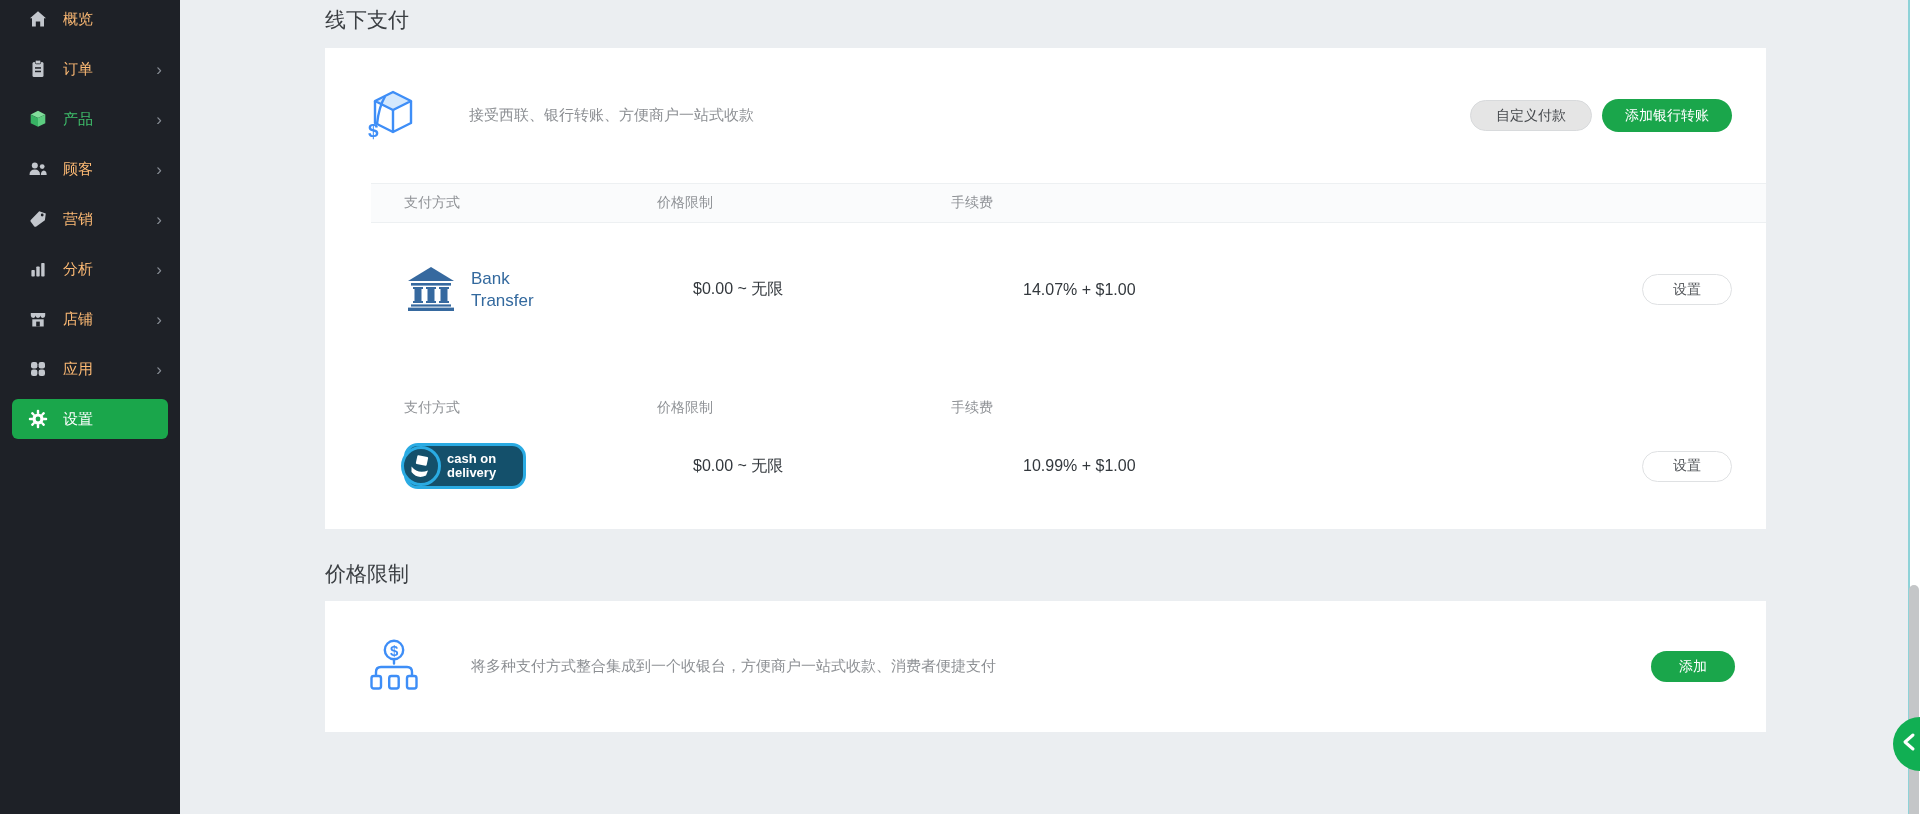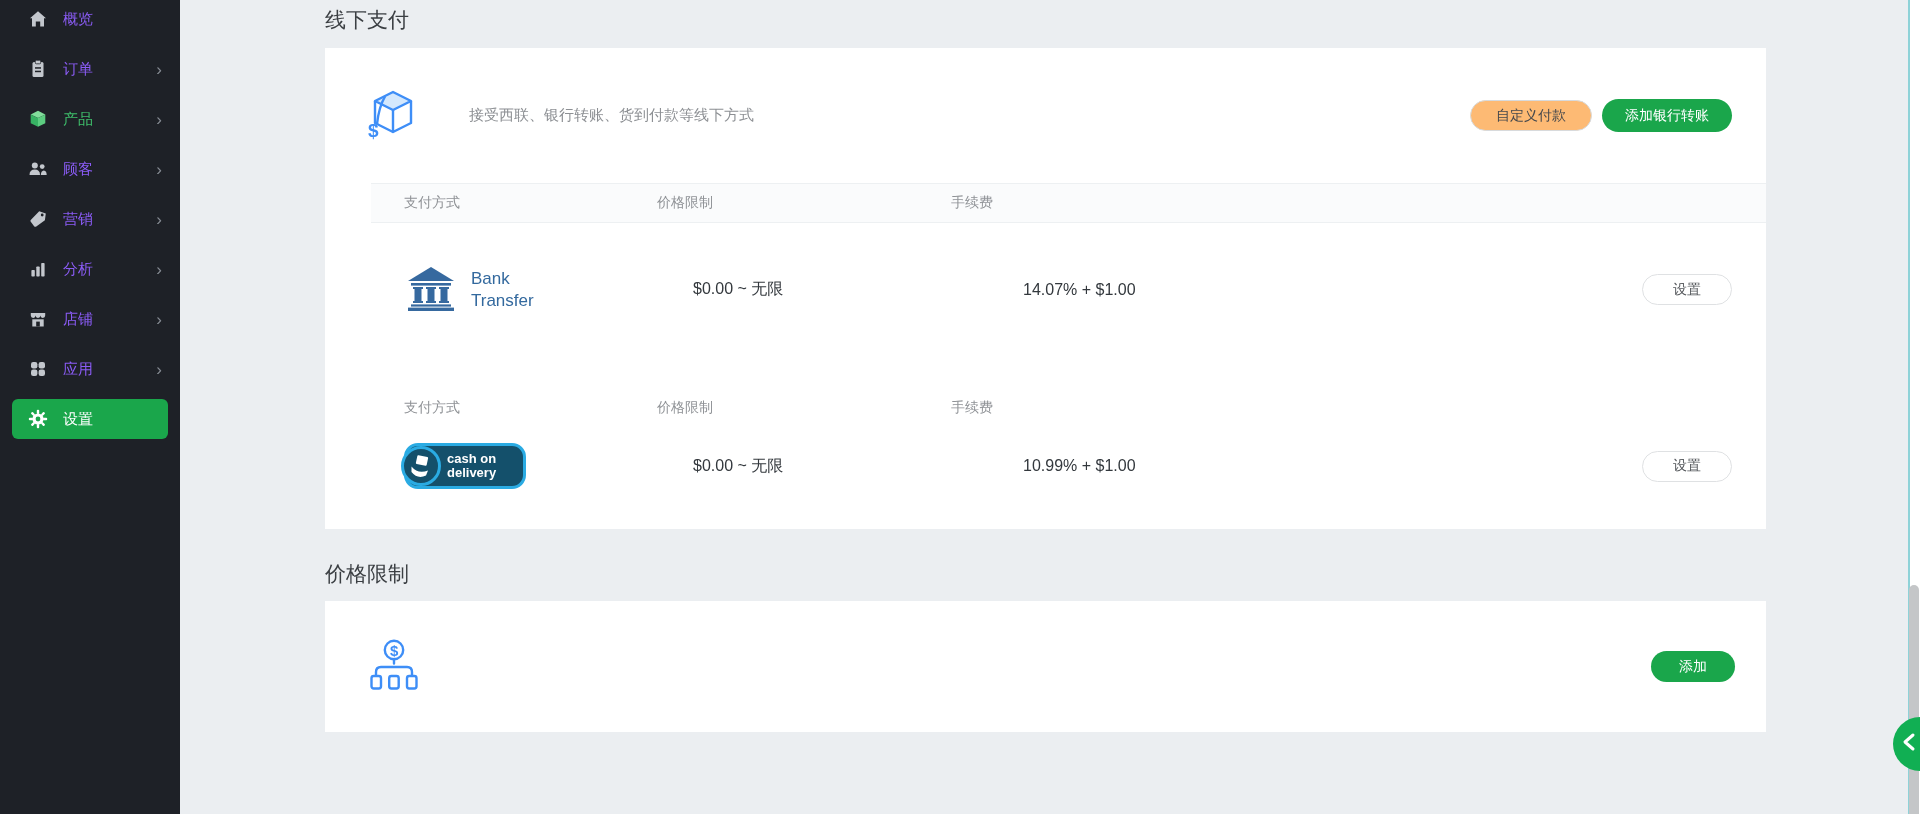--- a/index.html
+++ b/index.html
@@ -6,21 +6,21 @@
   html,body { width:1920px; height:814px; overflow:hidden;
     font-family:"Liberation Sans", sans-serif; background:#ebeef1; }
 
   
   .sidebar { position:fixed; left:0; top:0; width:180px; height:814px;
     background:#1e2127; z-index:5; }
   .nav { margin-top:-6px; }
   .nav-item { height:50px; display:flex; align-items:center;
     padding:0 18px 0 28px; cursor:pointer; }
   .nav-item .icon { width:20px; height:20px; flex:0 0 20px; display:flex; }
-  .nav-item .label { margin-left:15px; font-size:15px; color:#8b5cf6; }
+  .nav-item .label { margin-left:15px; font-size:15px; color:#fdba74; }
   .nav-item .chev { margin-left:auto; color:#868b93; font-size:17px; line-height:1; }
   .nav-item.green-text .label { color:#3fbf6b; }
   .nav-item.active { height:40px; margin:5px 12px; padding:0 10px 0 16px;
     border-radius:6px; background:#1aa64b; }
   .nav-item.active .label { color:#ffffff; }
 
   
   .content { position:absolute; left:325px; top:0; width:1441px; padding-top:8px; }
   .sec-title { font-size:21px; font-weight:400; color:#3b3f43; line-height:24px; }
   .t1 { margin-bottom:16px; }
@@ -28,21 +28,21 @@
   .t3 { margin-top:33px; margin-bottom:15px; }
 
   .card { background:#ffffff; width:1441px; }
 
   
   .intro { height:135px; display:flex; align-items:center; padding:0 34px 0 40px; }
   .intro .desc { margin-left:48px; font-size:15px; color:#8d9094; }
   .intro .spacer, .card3 .spacer { flex:1; }
   .btn { display:inline-flex; align-items:center; justify-content:center;
     border-radius:17px; font-size:14px; cursor:pointer; white-space:nowrap; }
-  .btn-outline { height:31px; padding:0 25px; background:#fdba74;
+  .btn-outline { height:31px; padding:0 25px; background:#e5e5e5;
     border:1px solid #d8dadc; color:#46494d; margin-right:10px; }
   .btn-green { height:33px; padding:0 23px; background:#1aa64b;
     border:none; color:#fff; }
 
   .grid-row { display:grid; grid-template-columns:253px 294px 1fr 122px;
     align-items:center; padding:0 34px 0 33px;margin-left:46px; }
   .thead { height:40px; font-size:14px; color:#8f9296; }
   .thead.shaded { background:#fafbfc; border-top:1px solid #edf0f2;
     border-bottom:1px solid #edf0f2; }
   .trow { height:133px; font-size:16px; color:#33383d;gap:36px; }
@@ -214,21 +214,21 @@
     <div class="intro">
       <span>
         <svg width="56" height="56" viewBox="0 0 56 56" fill="none" stroke="#3e8ef7" stroke-width="2.4" stroke-linejoin="round">
           <polygon points="28,6 46,15 28,24 10,15" fill="#d4e8fd"></polygon>
           <polyline points="46,15 46,37 28,46 28,24"></polyline>
           <polyline points="10,15 10,37 28,46"></polyline>
           <path d="M20 10.5 C15 19 13 29 12 38" fill="none"></path>
           <text x="3" y="51" font-size="19" font-weight="bold" fill="#3e8ef7" stroke="none" font-family="Liberation Sans, sans-serif">$</text>
         </svg>
       </span>
-      <span class="desc">接受西联、银行转账、货到付款等线下方式</span>
+      <span class="desc">接受西联、银行转账、方便商户一站式收款</span>
       <span class="spacer"></span>
       <button class="btn btn-outline">自定义付款</button>
       <button class="btn btn-green">添加银行转账</button>
     </div>
 
     <div class="grid-row thead shaded">
       <span>支付方式</span>
       <span>价格限制</span>
       <span>手续费</span>
       <span></span>
@@ -301,20 +301,21 @@
     <span>
       <svg width="58" height="54" viewBox="0 0 58 54" fill="none" stroke="#3e8ef7" stroke-width="2.4">
         <circle cx="29" cy="12" r="9.2"></circle>
         <text x="25" y="17.5" font-size="15" font-weight="bold" fill="#3e8ef7" stroke="none" font-family="Liberation Sans, sans-serif">$</text>
         <path d="M29 21.5 v4 M11 37 v-3 q0 -5 5 -5 h26 q5 0 5 5 v3" stroke-linecap="round"></path>
         <rect x="6.5" y="38" width="9.5" height="12.5" rx="2.2"></rect>
         <rect x="24.2" y="38" width="9.5" height="12.5" rx="2.2"></rect>
         <rect x="42" y="38" width="9.5" height="12.5" rx="2.2"></rect>
       </svg>
     </span>
+    <span class="desc">将多种支付方式整合集成到一个收银台，方便商户一站式收款、消费者便捷支付</span>
     <span class="spacer"></span>
     <button class="btn btn-green btn-add">添加</button>
   </section>
 
 </main>
 
 <div class="scroll-track"></div>
 <div class="scroll-thumb"></div>
 
 <div class="float-btn">

